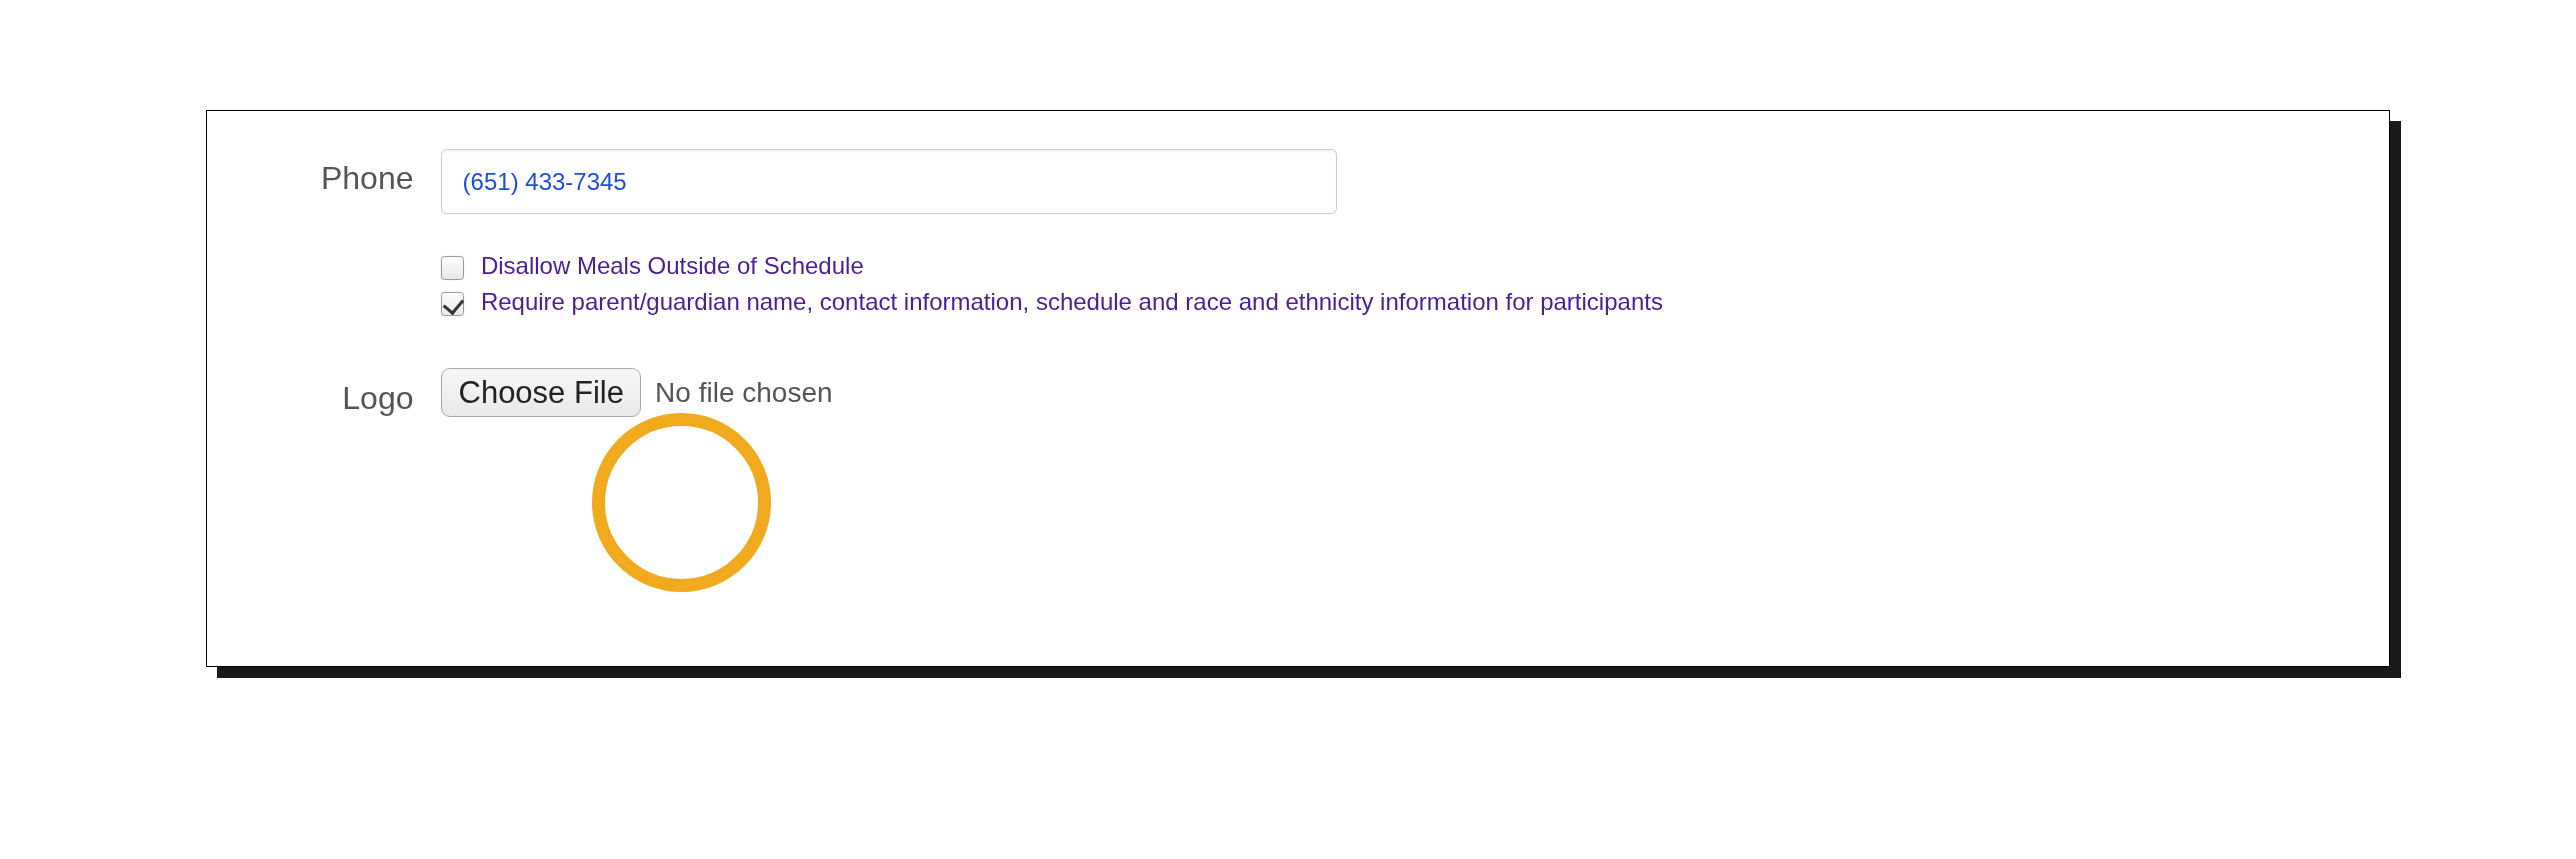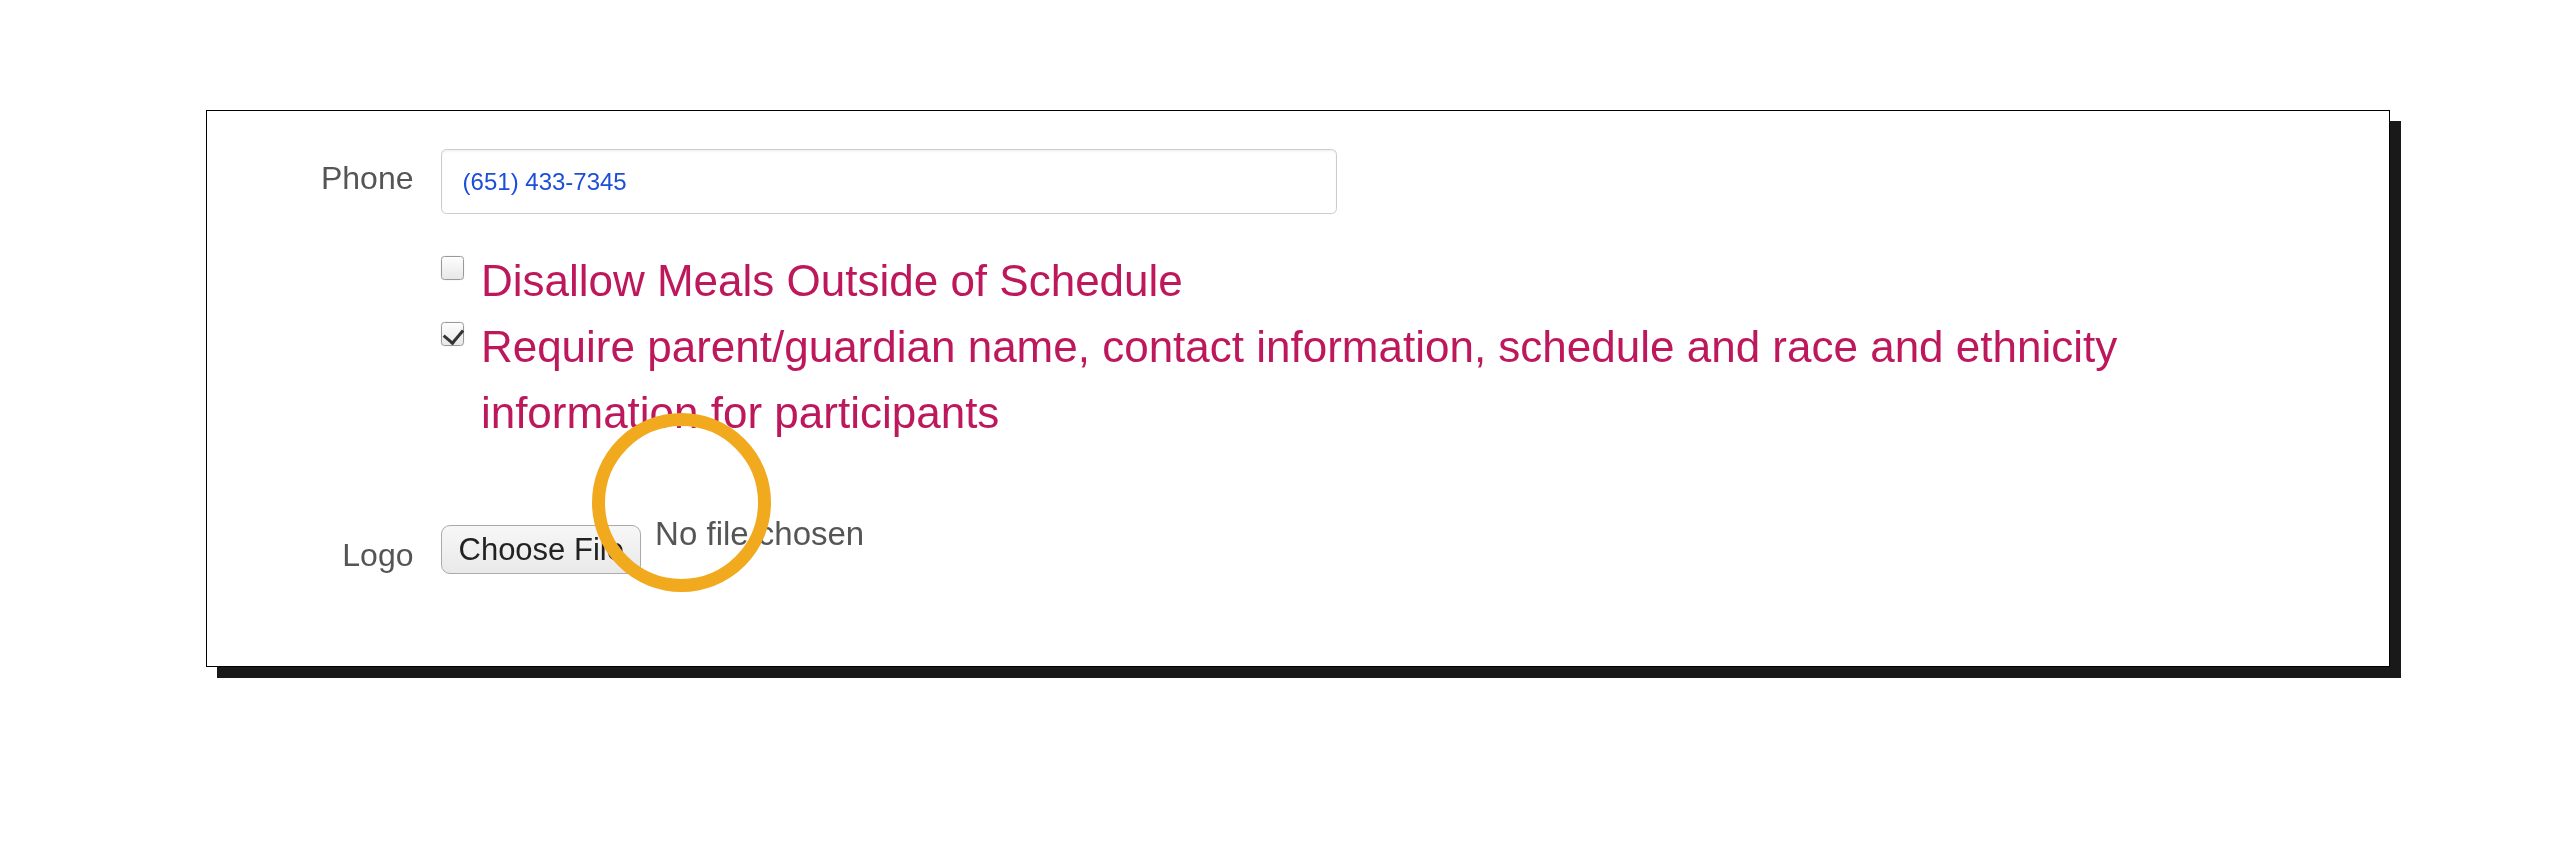--- a/index.html
+++ b/index.html
@@ -73,43 +73,42 @@
       position: absolute;
       left: 4.8px;
       top: 1.4px;
       width: 9.6px;
       height: 15px;
       border: solid #333;
       border-width: 0 3.4px 3.4px 0;
       transform: rotate(40deg);
     }
     .cb-label {
-      font-size: 44px;
-      color: #be185d;
+      font-size: 24px;
+      color: #4c1d95;
       line-height: 1.5;
       max-width: 1855px;
     }
 
     .file-row {
       display: flex;
       align-items: center;
       gap: 13.7px;
     }
     .file-btn {
       font-size: 31px;
       padding: 5.5px 16.5px;
       background: linear-gradient(#f7f7f7, #e9e9e9);
       border: 0.7px solid #aaa;
       border-radius: 9px;
       color: #222;
       cursor: pointer;
-      margin-top: 31px;
     }
     .file-status {
-      font-size: 33px;
+      font-size: 28px;
       color: #555;
     }
 
     .highlight-circle {
       position: absolute;
       left: 385px;
       top: 302px;
       width: 179px;
       height: 179px;
       border: 13.7px solid #f1a91e;

